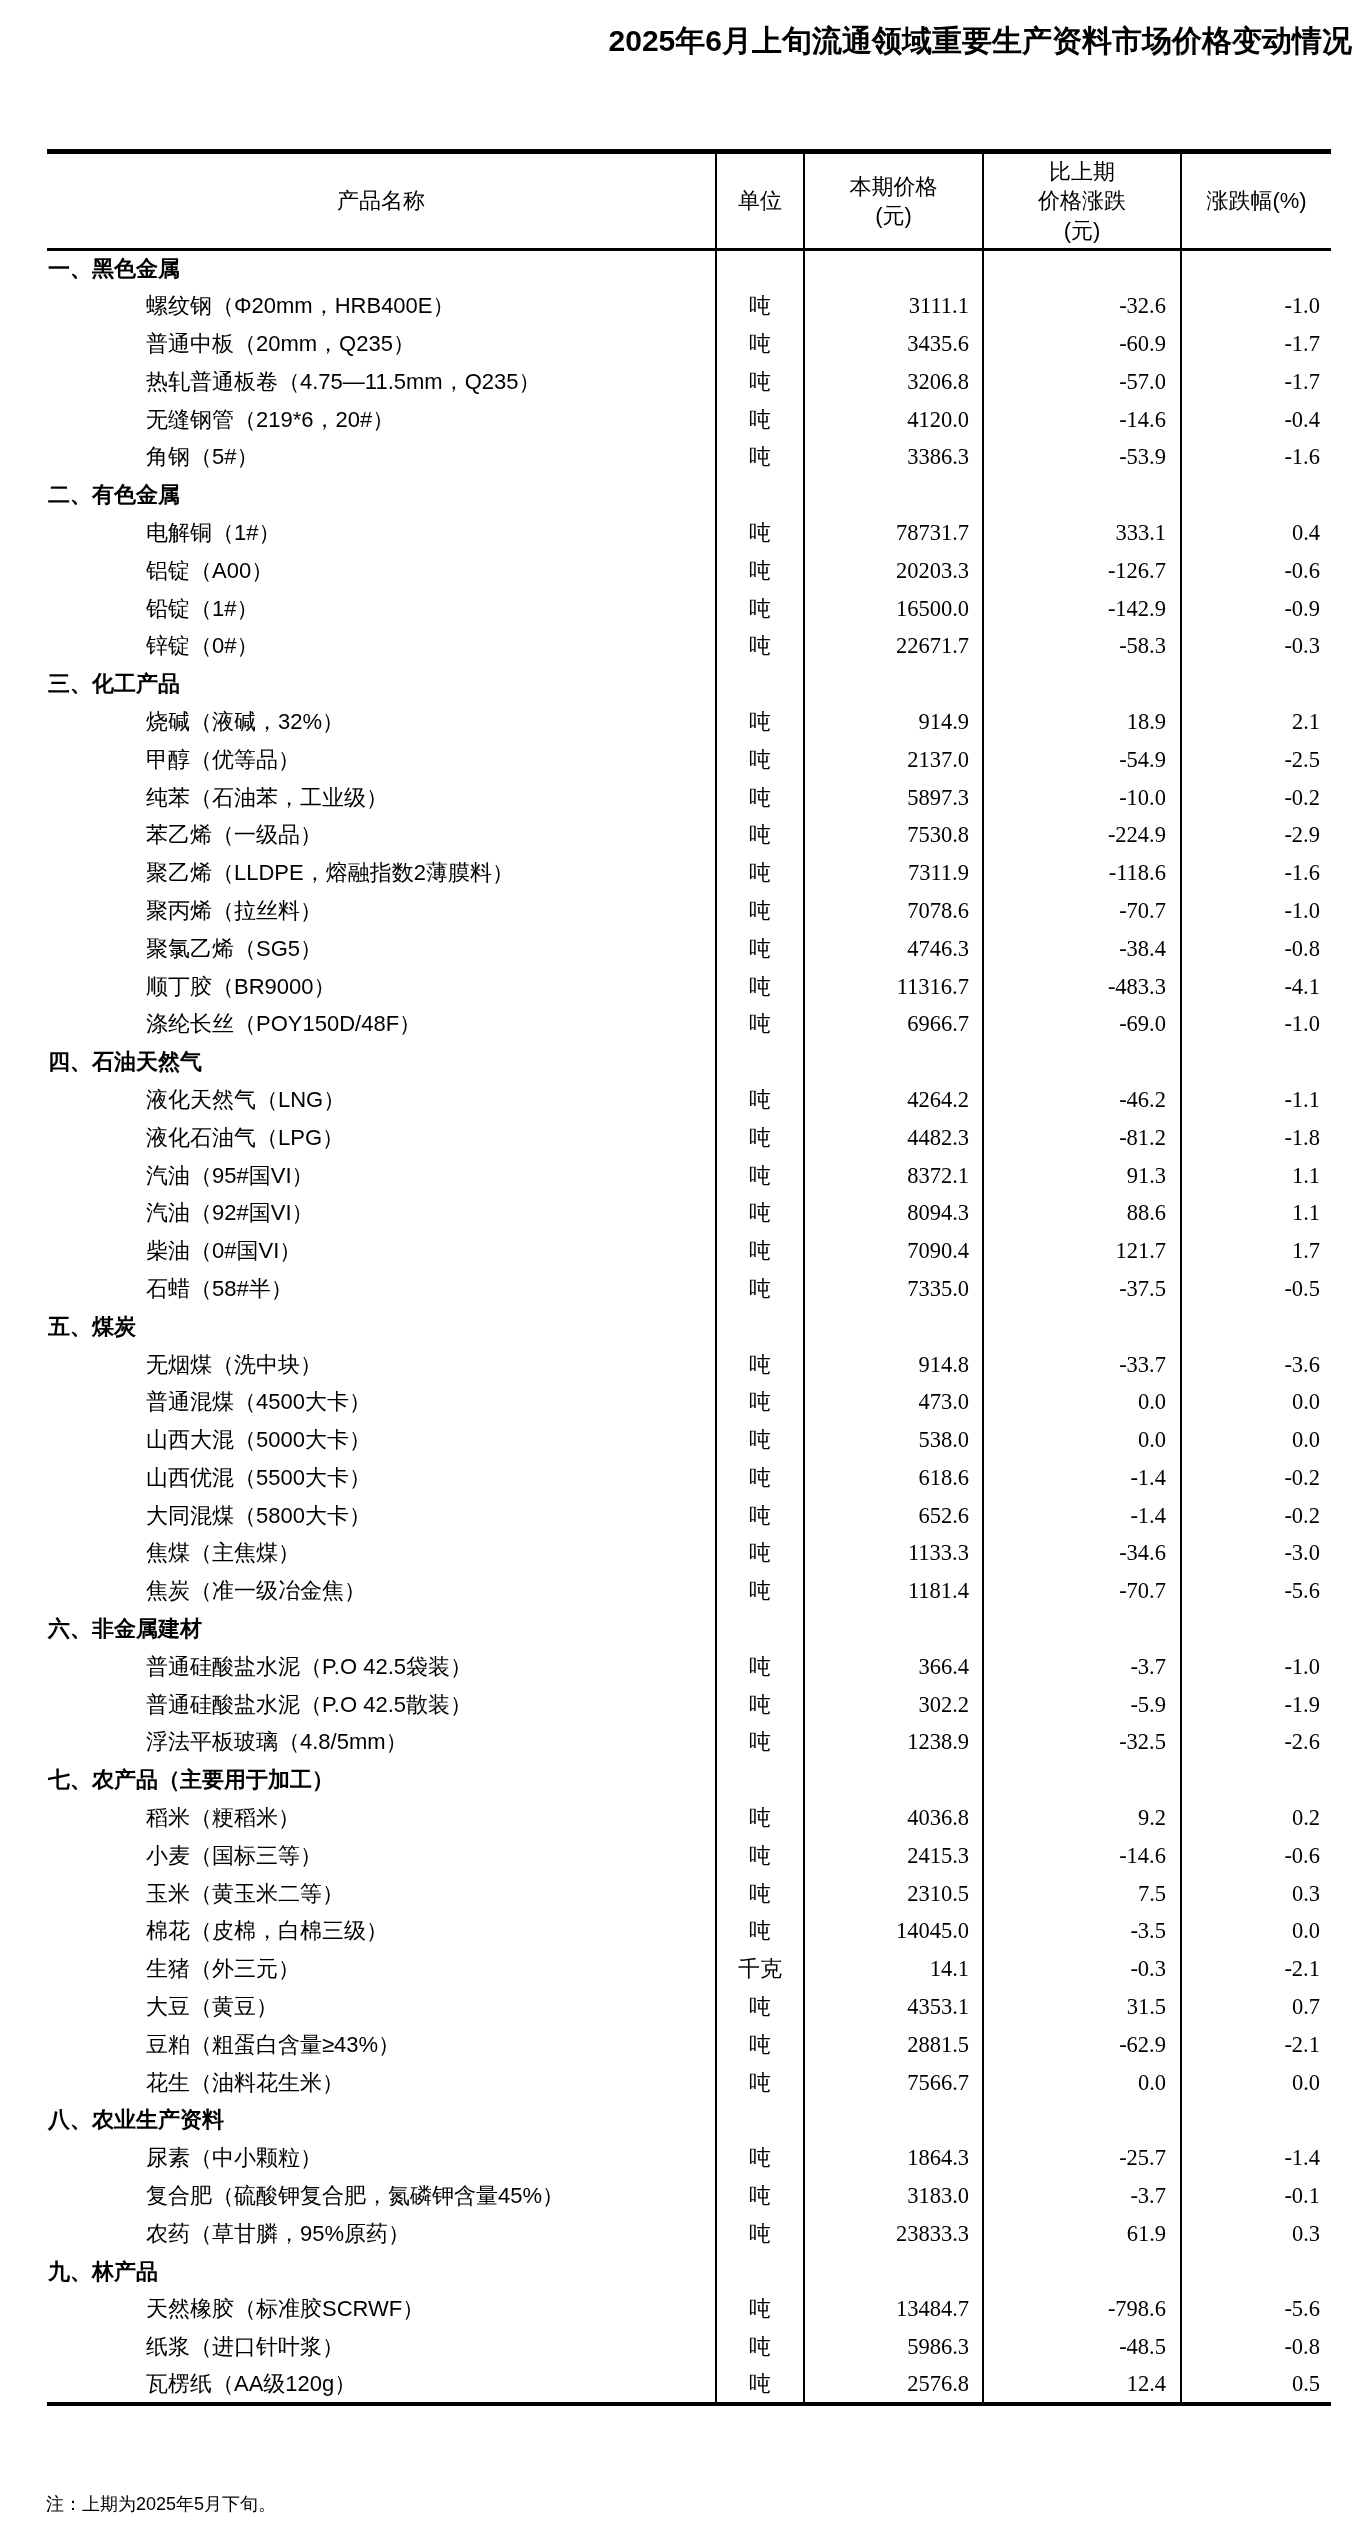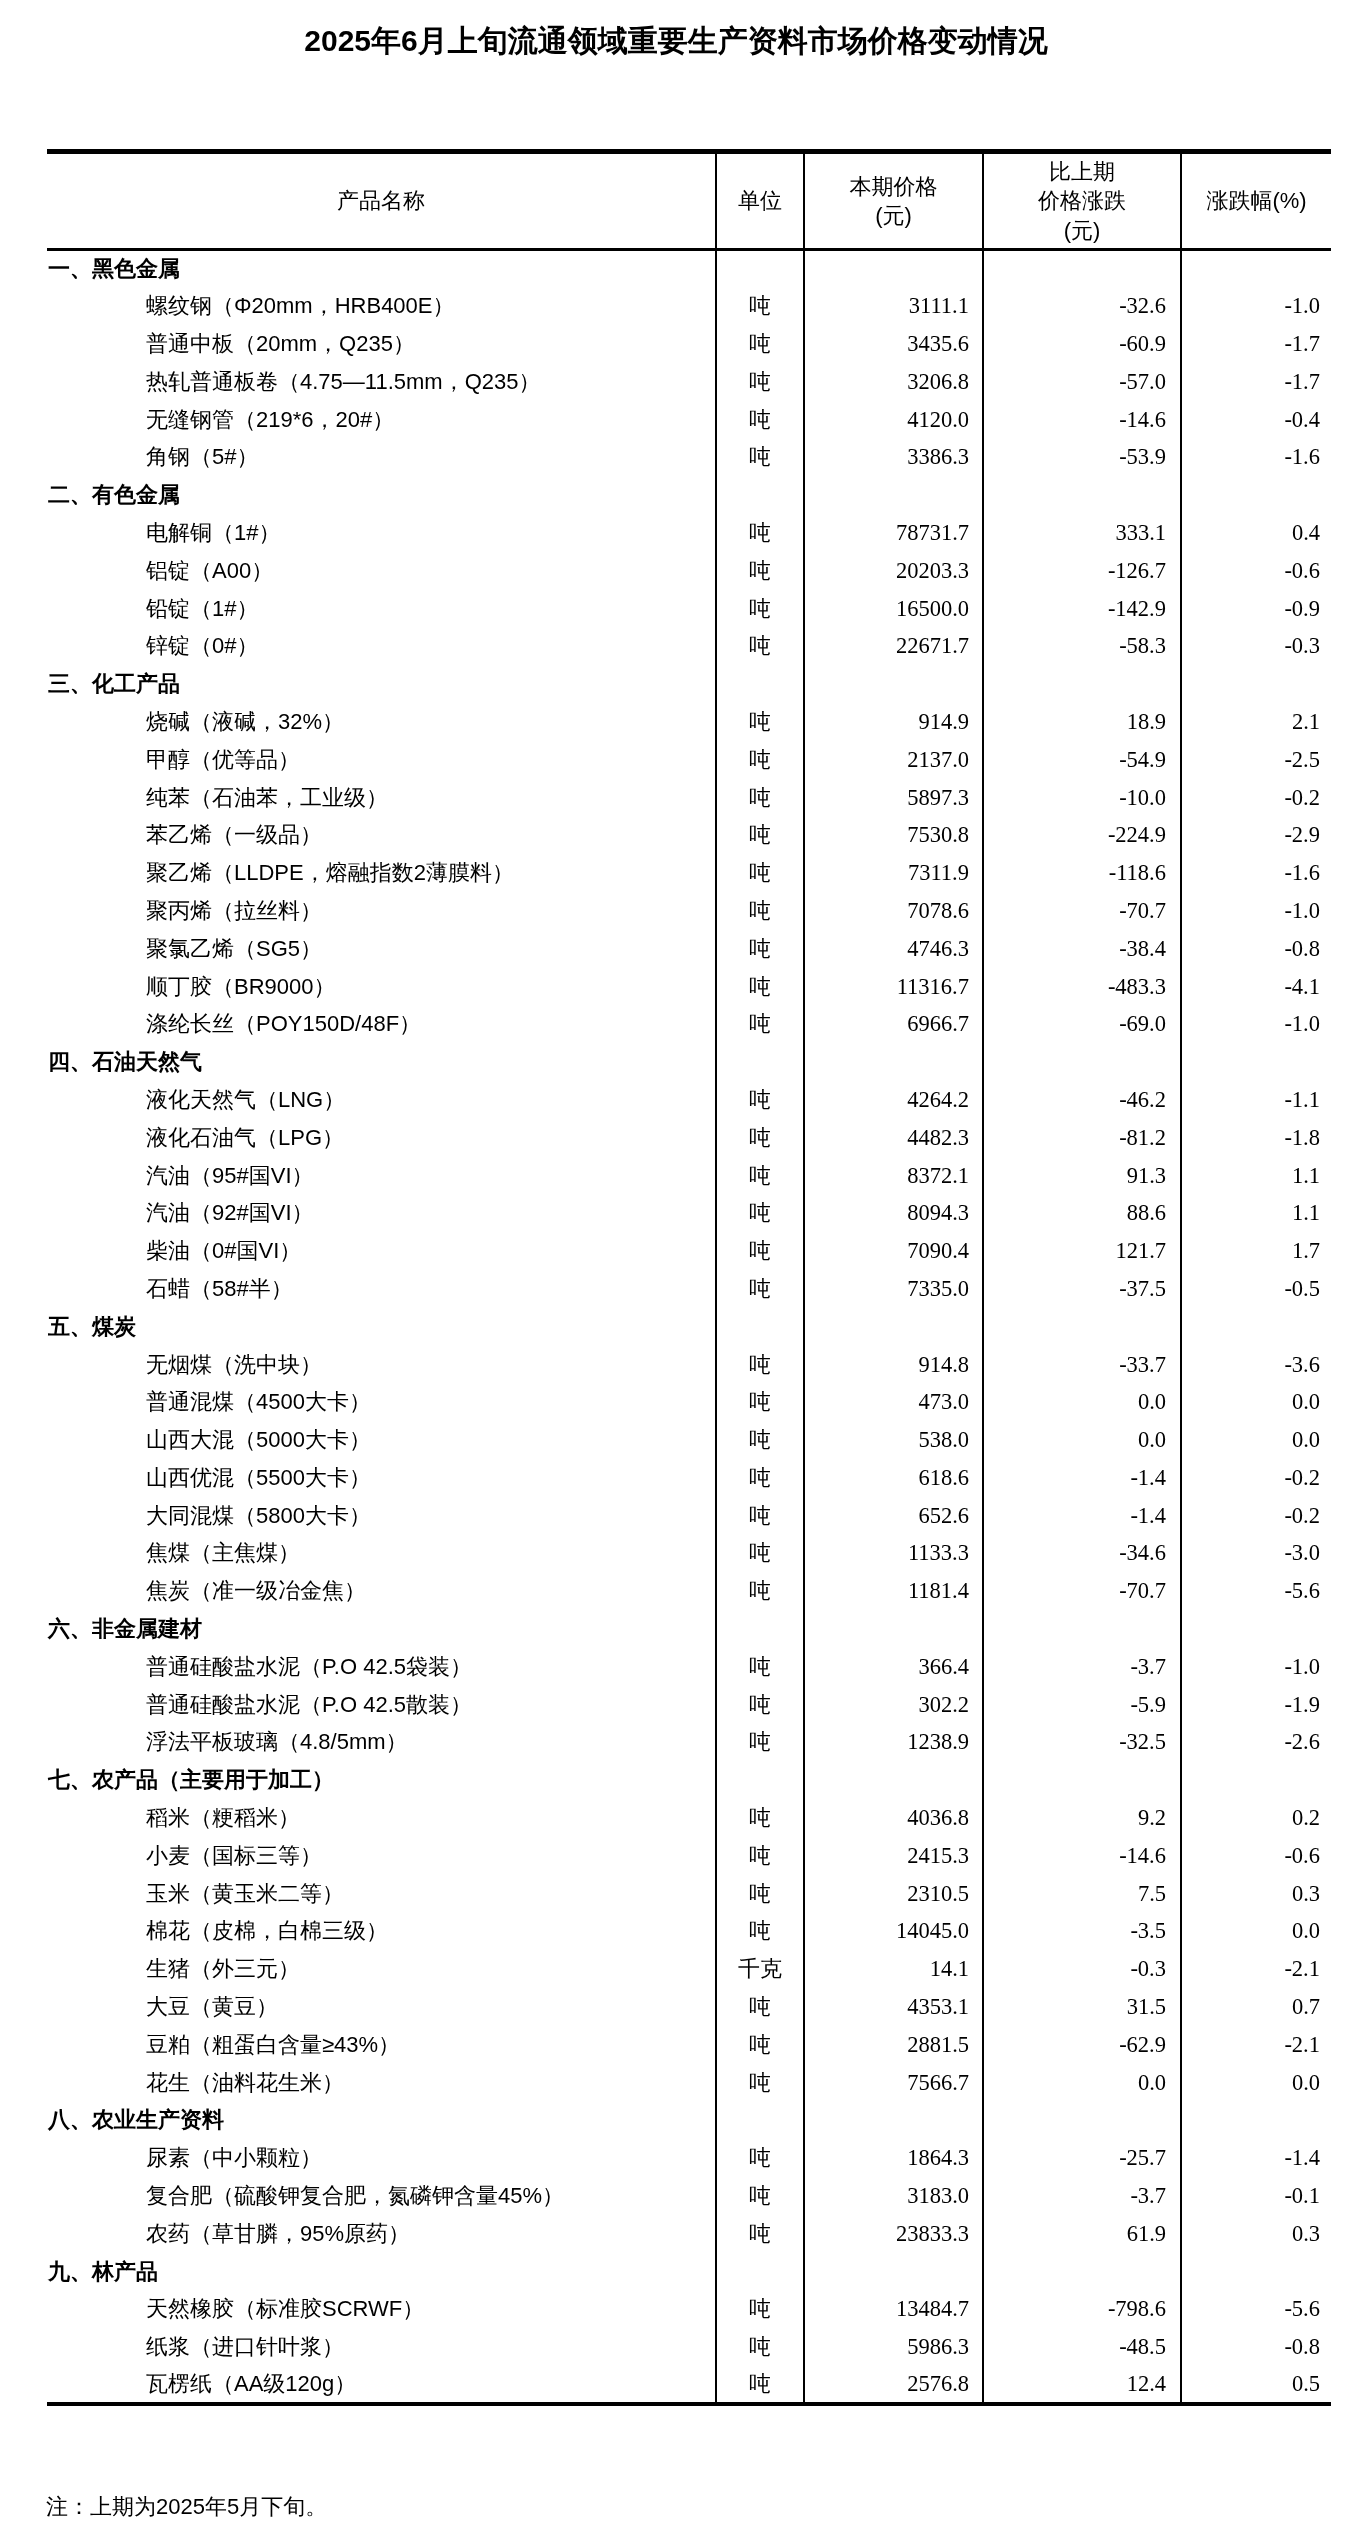--- a/index.html
+++ b/index.html
@@ -5,21 +5,21 @@
   * { box-sizing: border-box; }
   html, body { margin: 0; padding: 0; }
   body {
     width: 1370px; height: 2524px;
     background: #ffffff; color: #000000;
     position: relative; overflow: hidden;
     font-family: "Liberation Sans", "DejaVu Sans", sans-serif;
   }
   .title {
     position: absolute; top: 24px; left: 0; width: 1352px;
-    margin: 0; text-align: center;
+    margin: 0; text-align: right;
     font-family: "Liberation Sans", "DejaVu Sans", sans-serif;
     font-size: 30px; font-weight: bold; line-height: 1.15;
   }
   .table-wrap { position: absolute; left: 47px; top: 149px; width: 1284px; }
   table {
     width: 1284px; border-collapse: collapse; table-layout: fixed;
     border-top: 5px solid #000; border-bottom: 4px solid #000;
   }
   col.c1 { width: 669px; }
   col.c2 { width: 88px; }
@@ -47,21 +47,21 @@
   td.num {
     text-align: right;
     font-family: "Liberation Serif", "DejaVu Serif", serif;
     font-size: 22.5px;
   }
   td.num.price  { padding-right: 13px; }
   td.num.change { padding-right: 14px; }
   td.num.pct    { padding-right: 11px; padding-left: 42px; }
   .note {
     position: absolute; left: 46px; top: 2492px;
-    font-size: 22px;
+    font-size: 18px;
     font-family: "Liberation Sans", "DejaVu Sans", sans-serif;
     white-space: nowrap;
   }
 </style>
 </head>
 <body>
 
 <h1 class="title">2025年6月上旬流通领域重要生产资料市场价格变动情况</h1>
 
 <div class="table-wrap">

